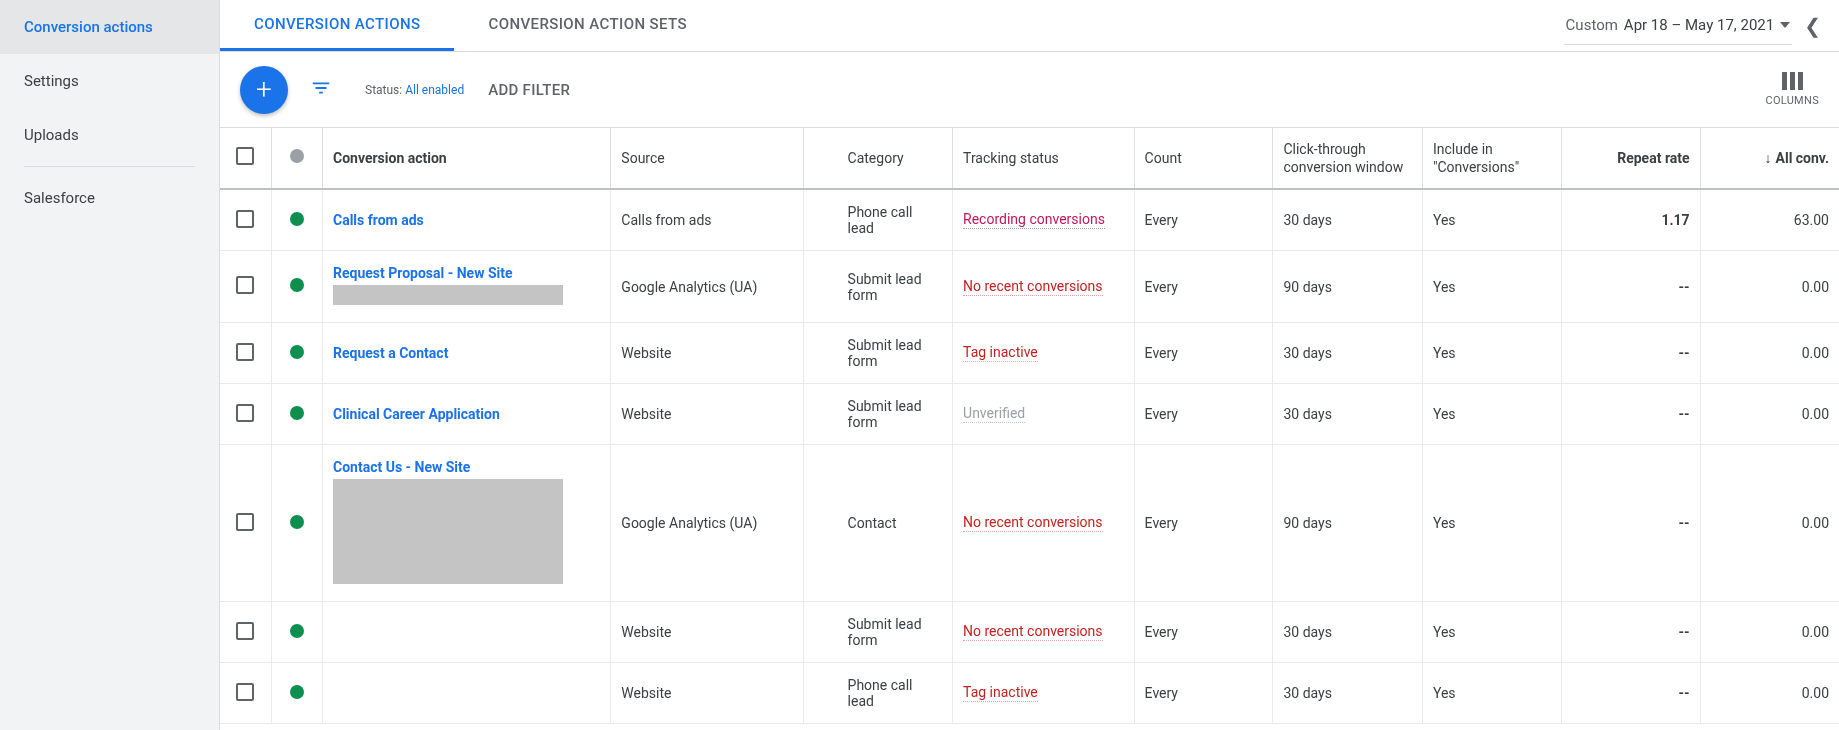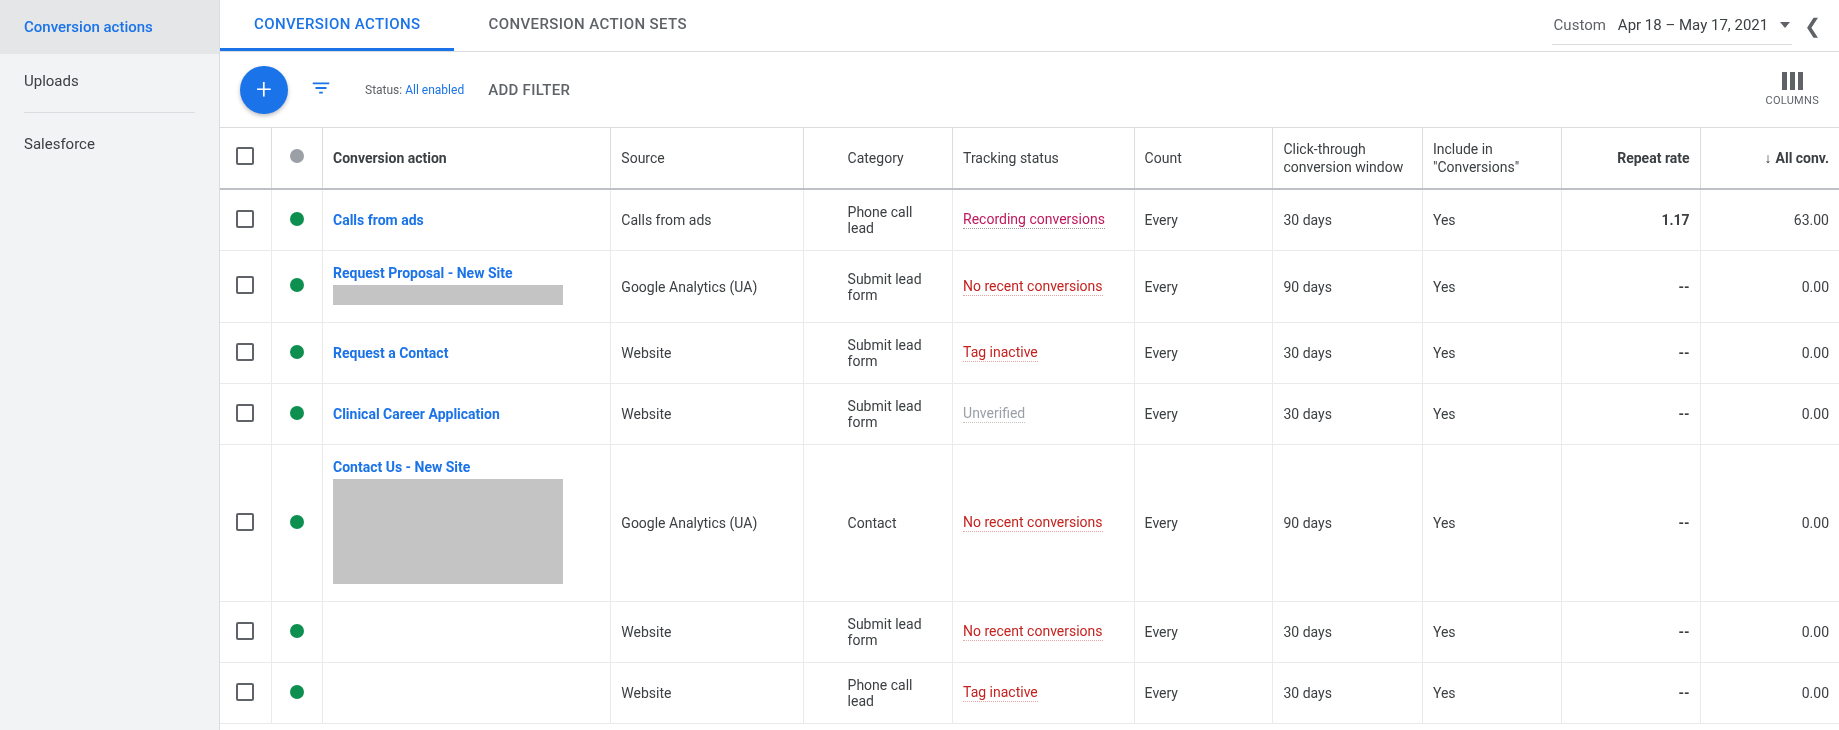--- a/index.html
+++ b/index.html
@@ -13,21 +13,21 @@
   .side-divider { height:1px; background:#dadce0; margin:4px 24px; }
   
   
   .main { flex:1; display:flex; flex-direction:column; }
   
   
   .tabs-row { display:flex; align-items:center; height:52px; border-bottom:1px solid #dadce0; padding:0 12px 0 0; }
   .tabs { display:flex; height:100%; }
   .tab { padding:0 34px; display:flex; align-items:center; font-size:15px; font-weight:500; color:#5f6368; letter-spacing:0.4px; cursor:pointer; border-bottom:3px solid transparent; }
   .tab.active { color:#1a73e8; border-bottom-color:#1a73e8; }
-  .date-picker { margin-left:auto; display:flex; align-items:center; gap:12px; color:#3c4043; font-size:15px; border-bottom:1px solid #dadce0; padding:10px 2px; }
+  .date-picker { margin-left:auto; display:flex; align-items:center; gap:6px; color:#3c4043; font-size:15px; border-bottom:1px solid #dadce0; padding:10px 2px; }
   .date-label { color:#5f6368; }
   .date-chevron { width:0; height:0; border-left:5px solid transparent; border-right:5px solid transparent; border-top:6px solid #5f6368; }
   .date-back { font-size:20px; color:#5f6368; padding:0 6px 0 12px; cursor:pointer; }
   
   
   .filter-bar { display:flex; align-items:center; height:76px; padding:0 20px; border-bottom:1px solid #dadce0; }
   .fab { width:48px; height:48px; border-radius:50%; background:#1a73e8; display:flex; align-items:center; justify-content:center; cursor:pointer; box-shadow:0 2px 4px rgba(0,0,0,0.25); }
   .fab-plus { color:#fff; font-size:28px; font-weight:300; line-height:1; }
   .filter-icon { margin-left:22px; cursor:pointer; }
   .filter-icon svg { fill:#1a73e8; width:22px; height:22px; }
@@ -72,20 +72,21 @@
   th.num-h { text-align:right; }
 </style>
 </head>
 <body>
 
 <div class="app">
 
   <div class="sidebar">
     <div id="sidebar-items">
         <div class="side-item active">Conversion actions</div>
+        <div class="side-item">Settings</div>
         <div class="side-item">Uploads</div>
         <div class="side-divider"></div>
         <div class="side-item">Salesforce</div>
       </div>
   </div>
 
   <div class="main">
 
     <div class="tabs-row">
       <div class="tabs" id="tabs">

